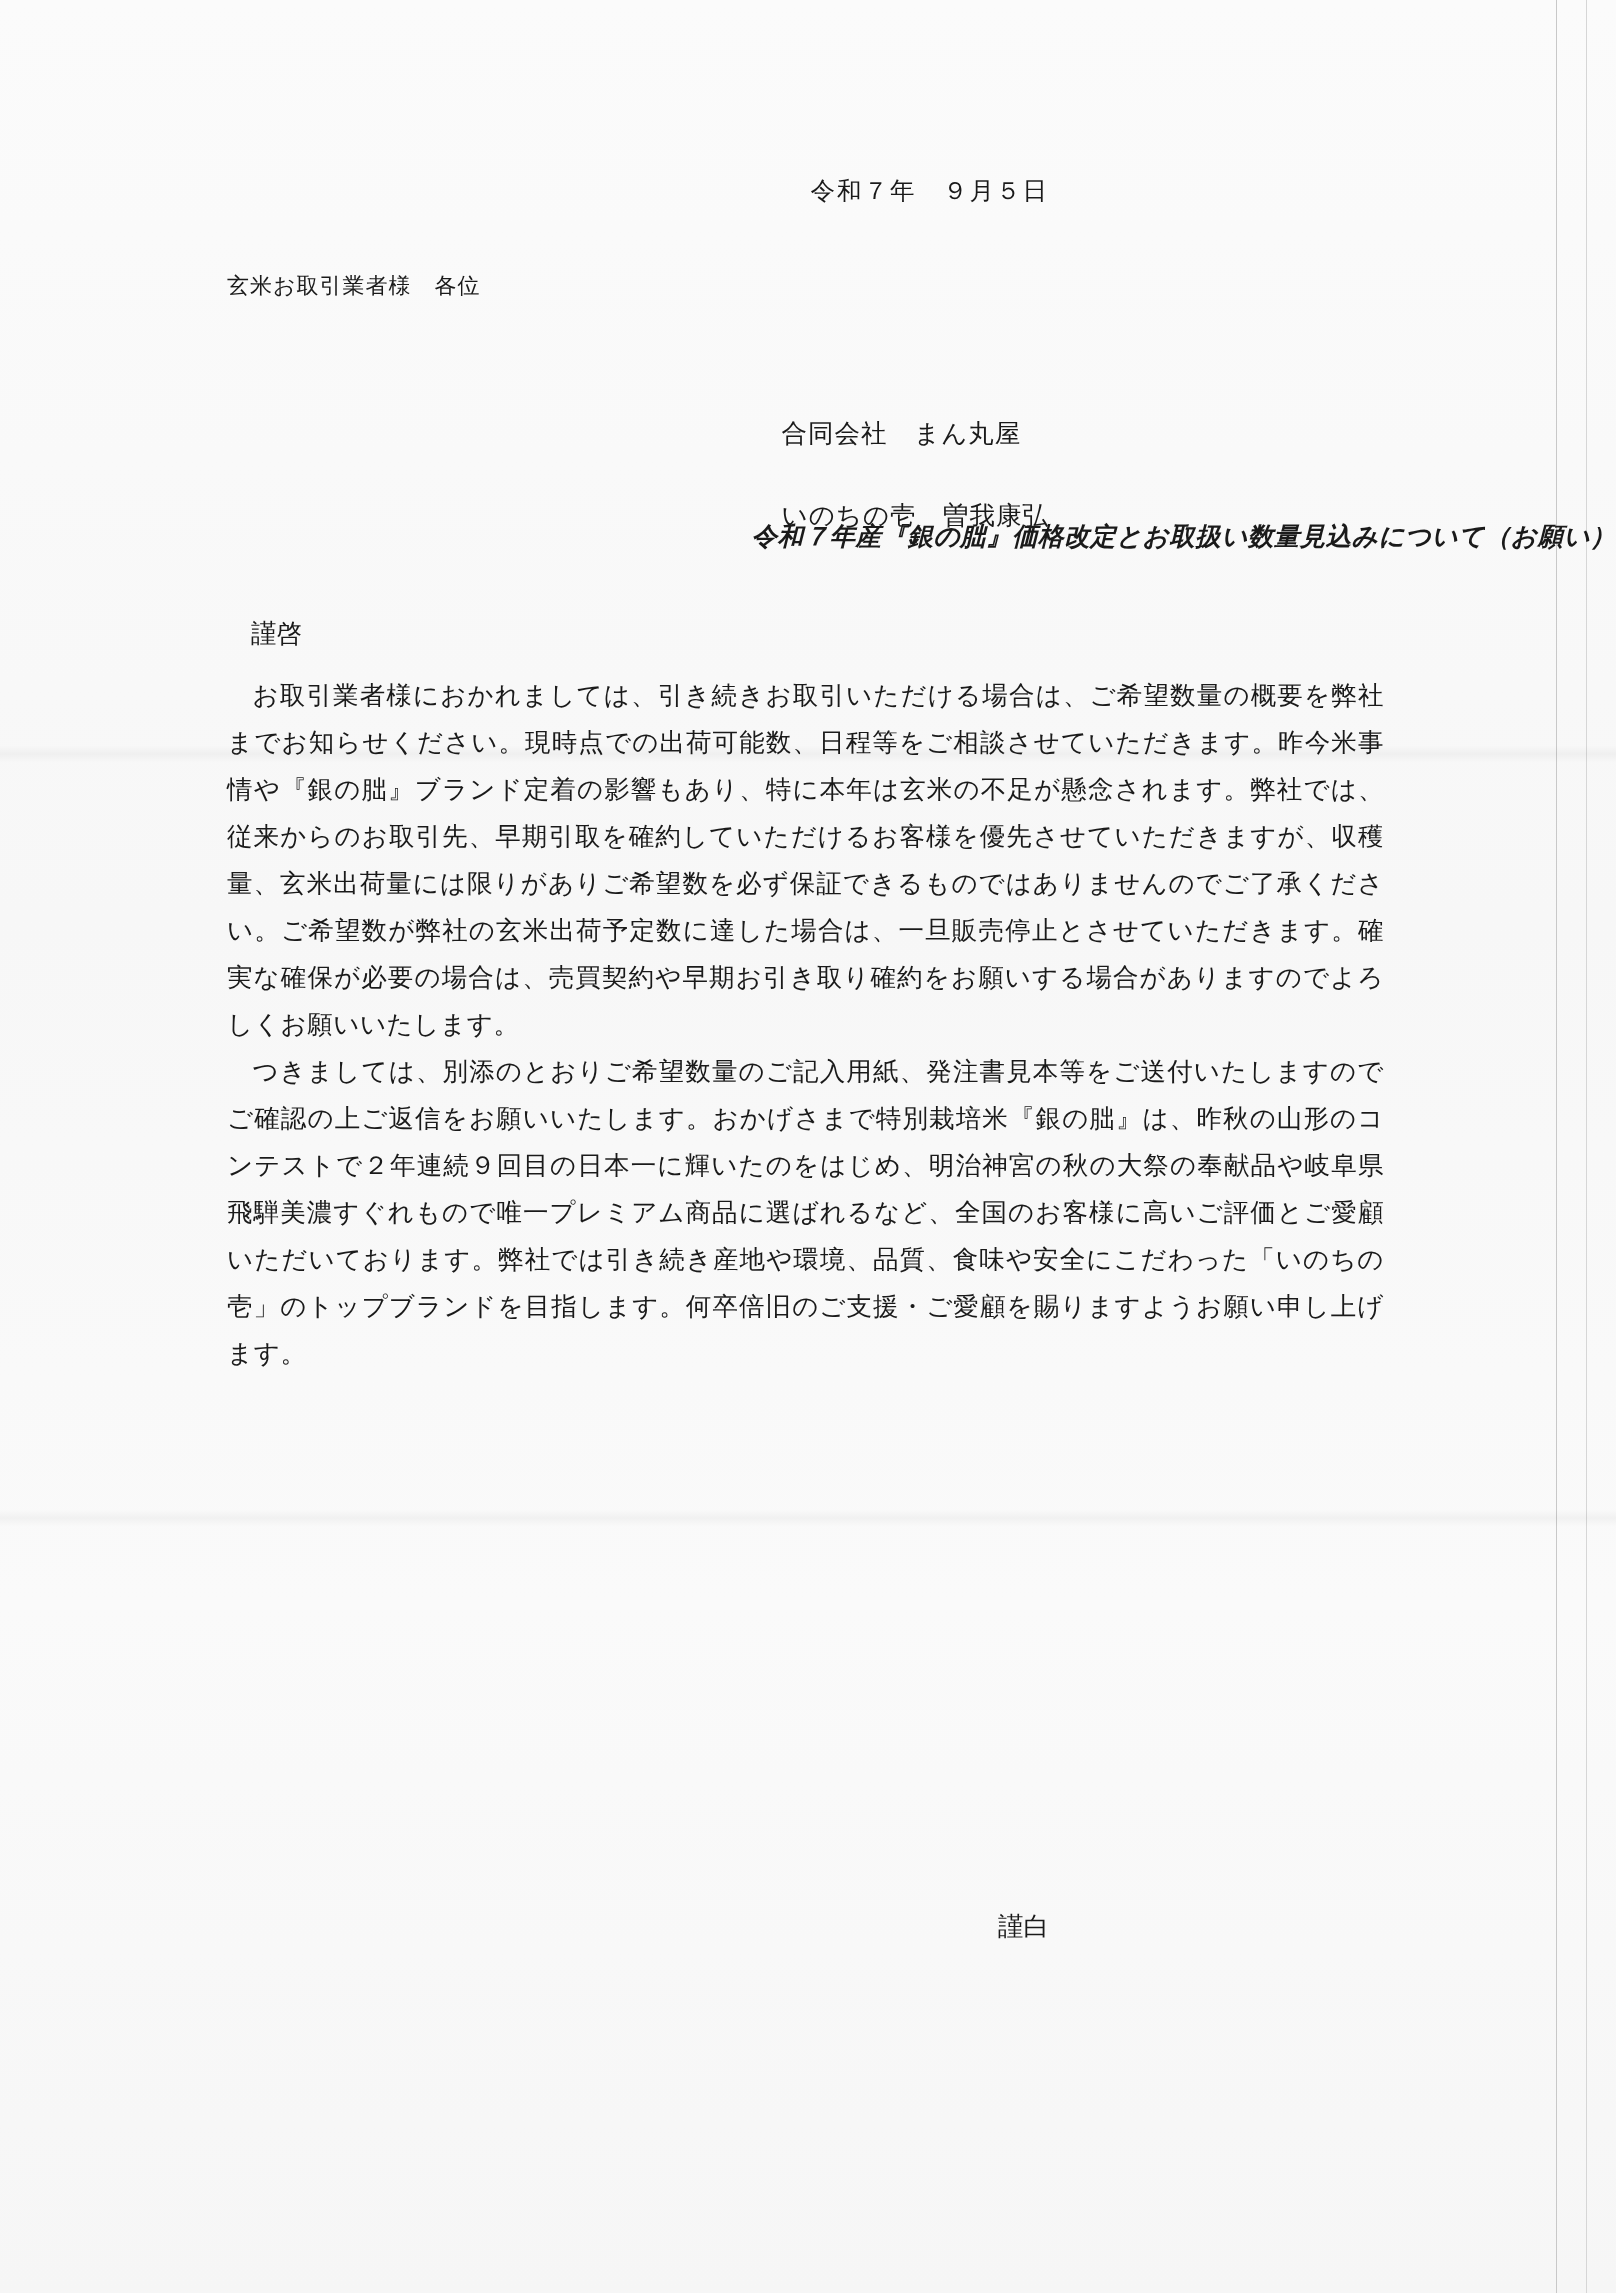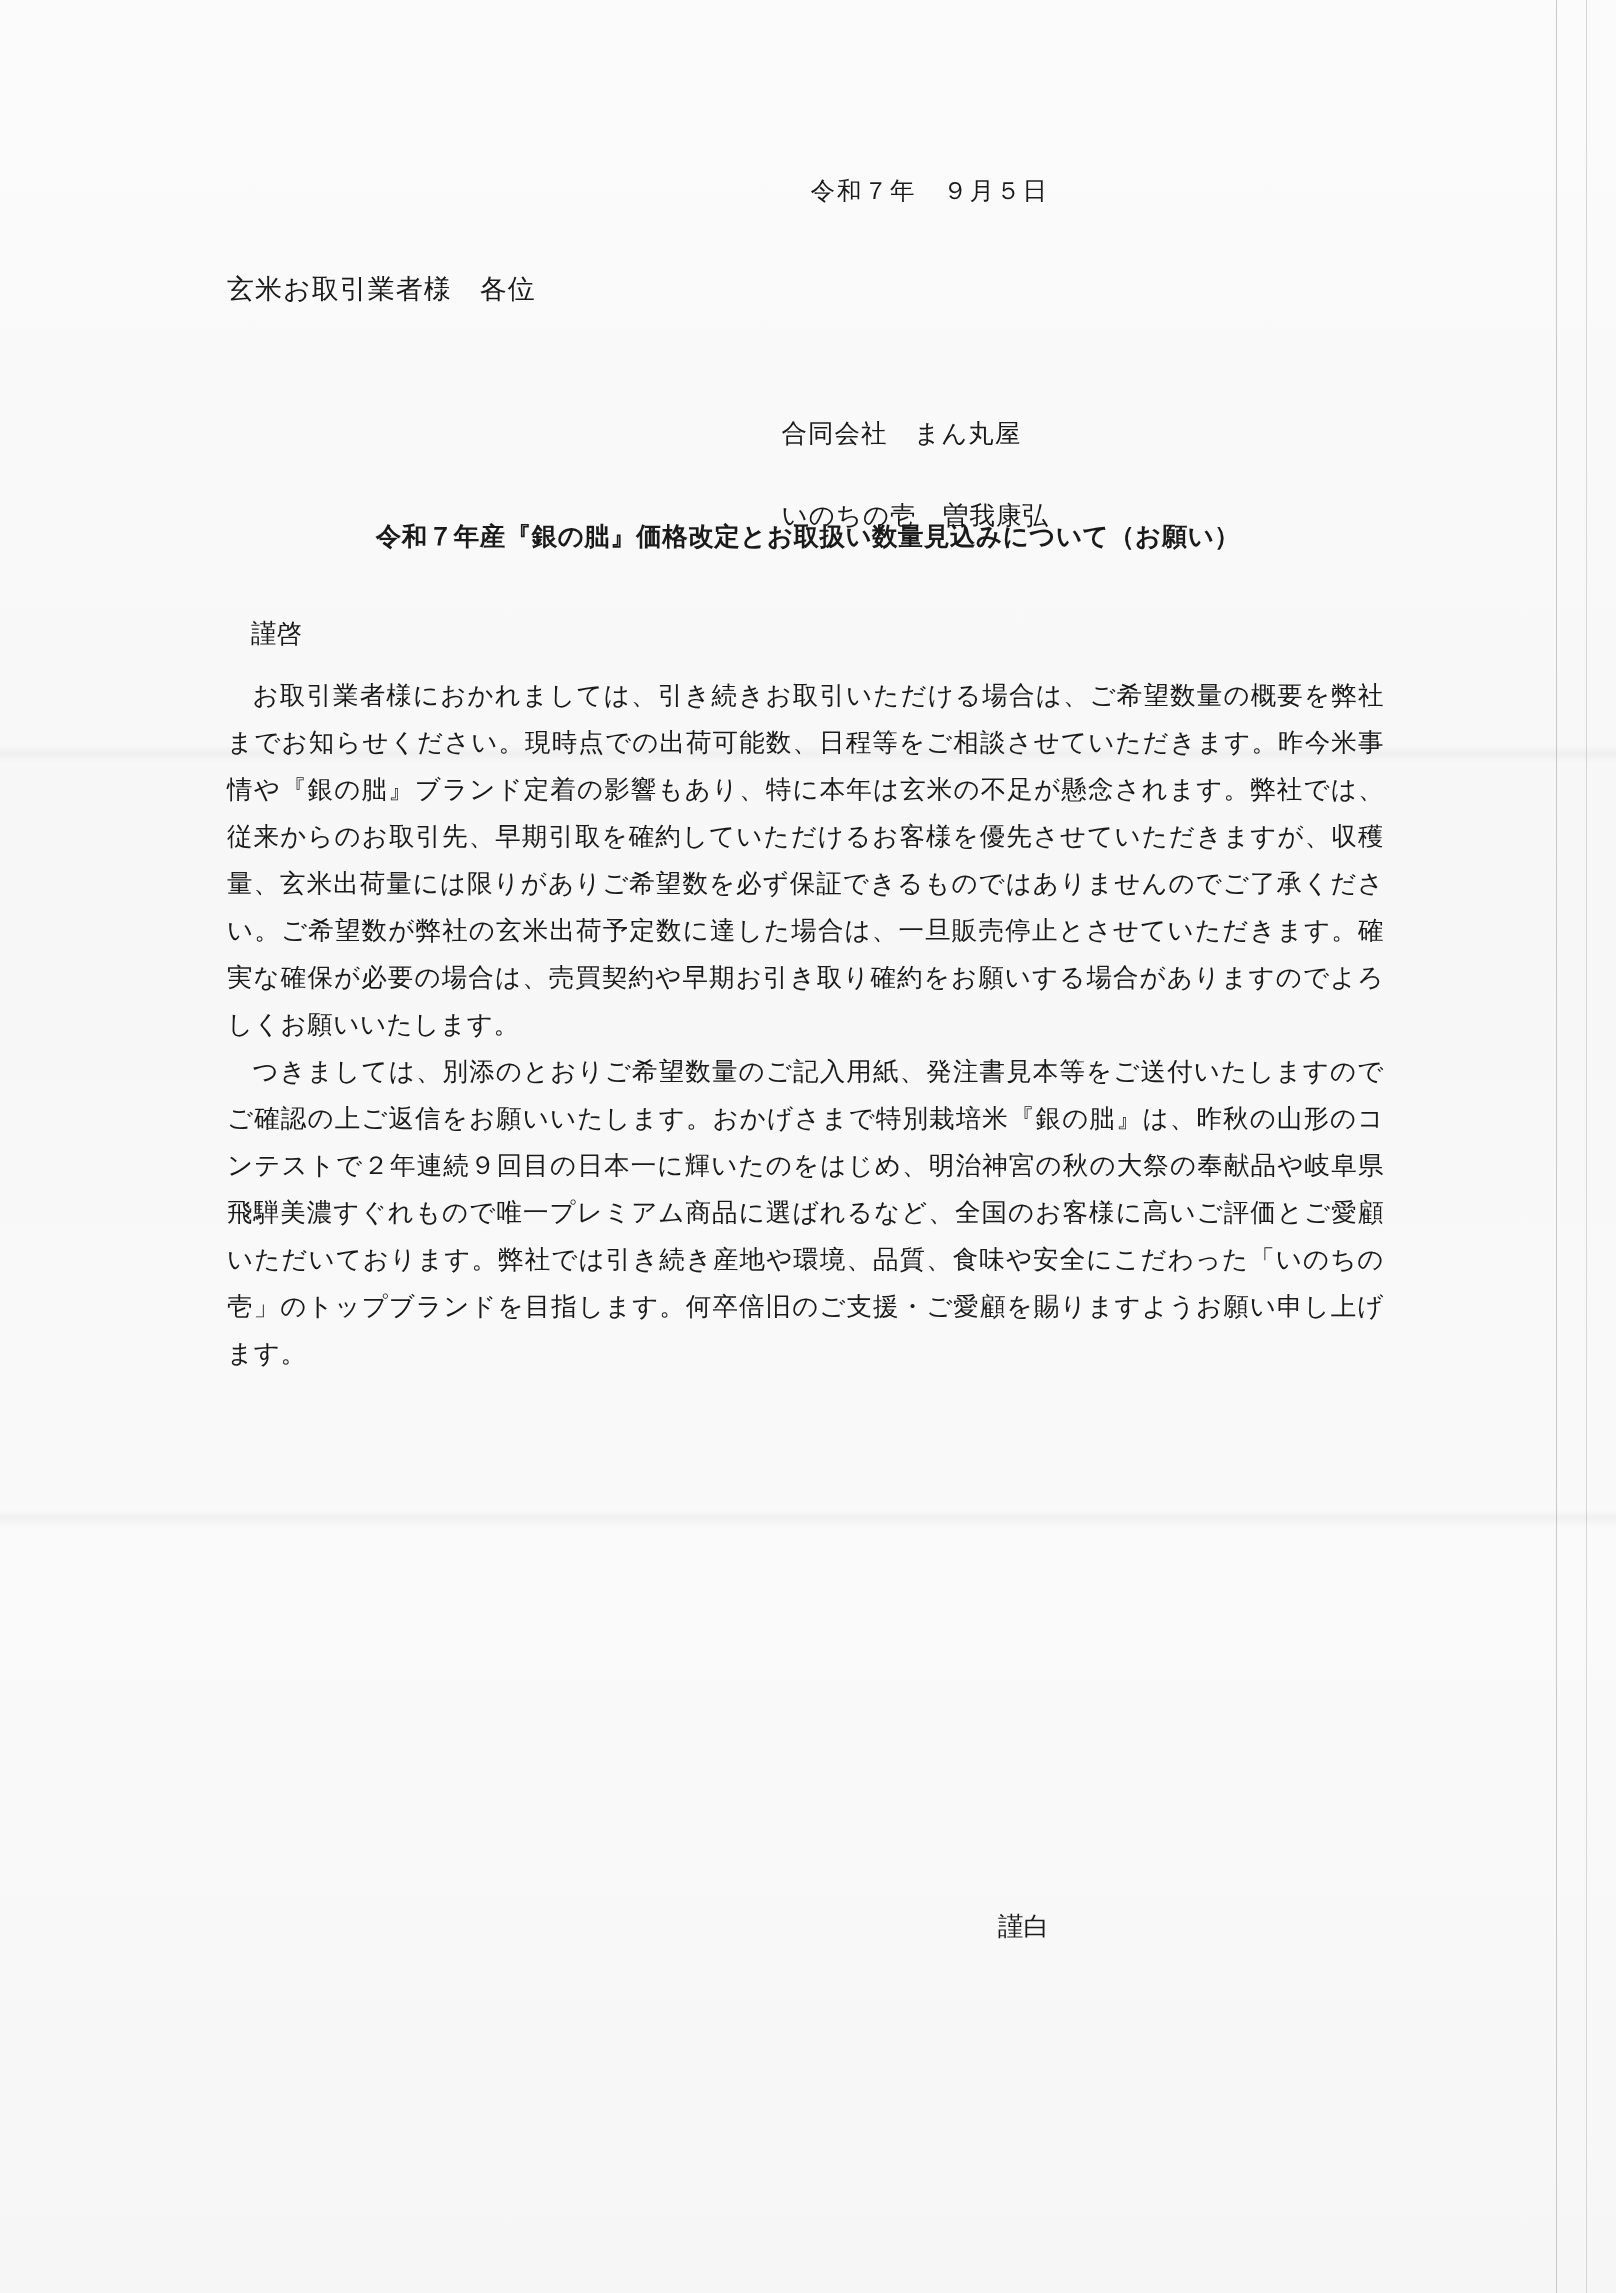--- a/index.html
+++ b/index.html
@@ -41,43 +41,44 @@
       position: absolute;
       top: 174px;
       right: 233px;
       font-size: 24.5px;
       letter-spacing: 2px;
     }
     .recipient {
       position: absolute;
       top: 271px;
       left: 227px;
-      font-size: 27px;
+      font-size: 22px;
       letter-spacing: 1px;
     }
     .sender {
       position: absolute;
       top: 374px;
       right: 233px;
       font-size: 25.5px;
       line-height: 46px;
       text-align: left;
       letter-spacing: 1px;
     }
     .sender div { white-space: pre; margin-top: 36px; }
     .title {
       position: absolute;
       top: 519px;
       left: 0;
       width: 1616px;
-      text-align: center;
+      text-align: right;
       font-family: "DejaVu Sans", "Liberation Sans", sans-serif;
       font-weight: bold;
       font-size: 25.5px;
       letter-spacing: 0.5px;
+      font-style: italic;
     }
     .opening {
       position: absolute;
       top: 616px;
       left: 251px;
       font-size: 25.5px;
     }
     .body-text {
       position: absolute;
       top: 672px;

